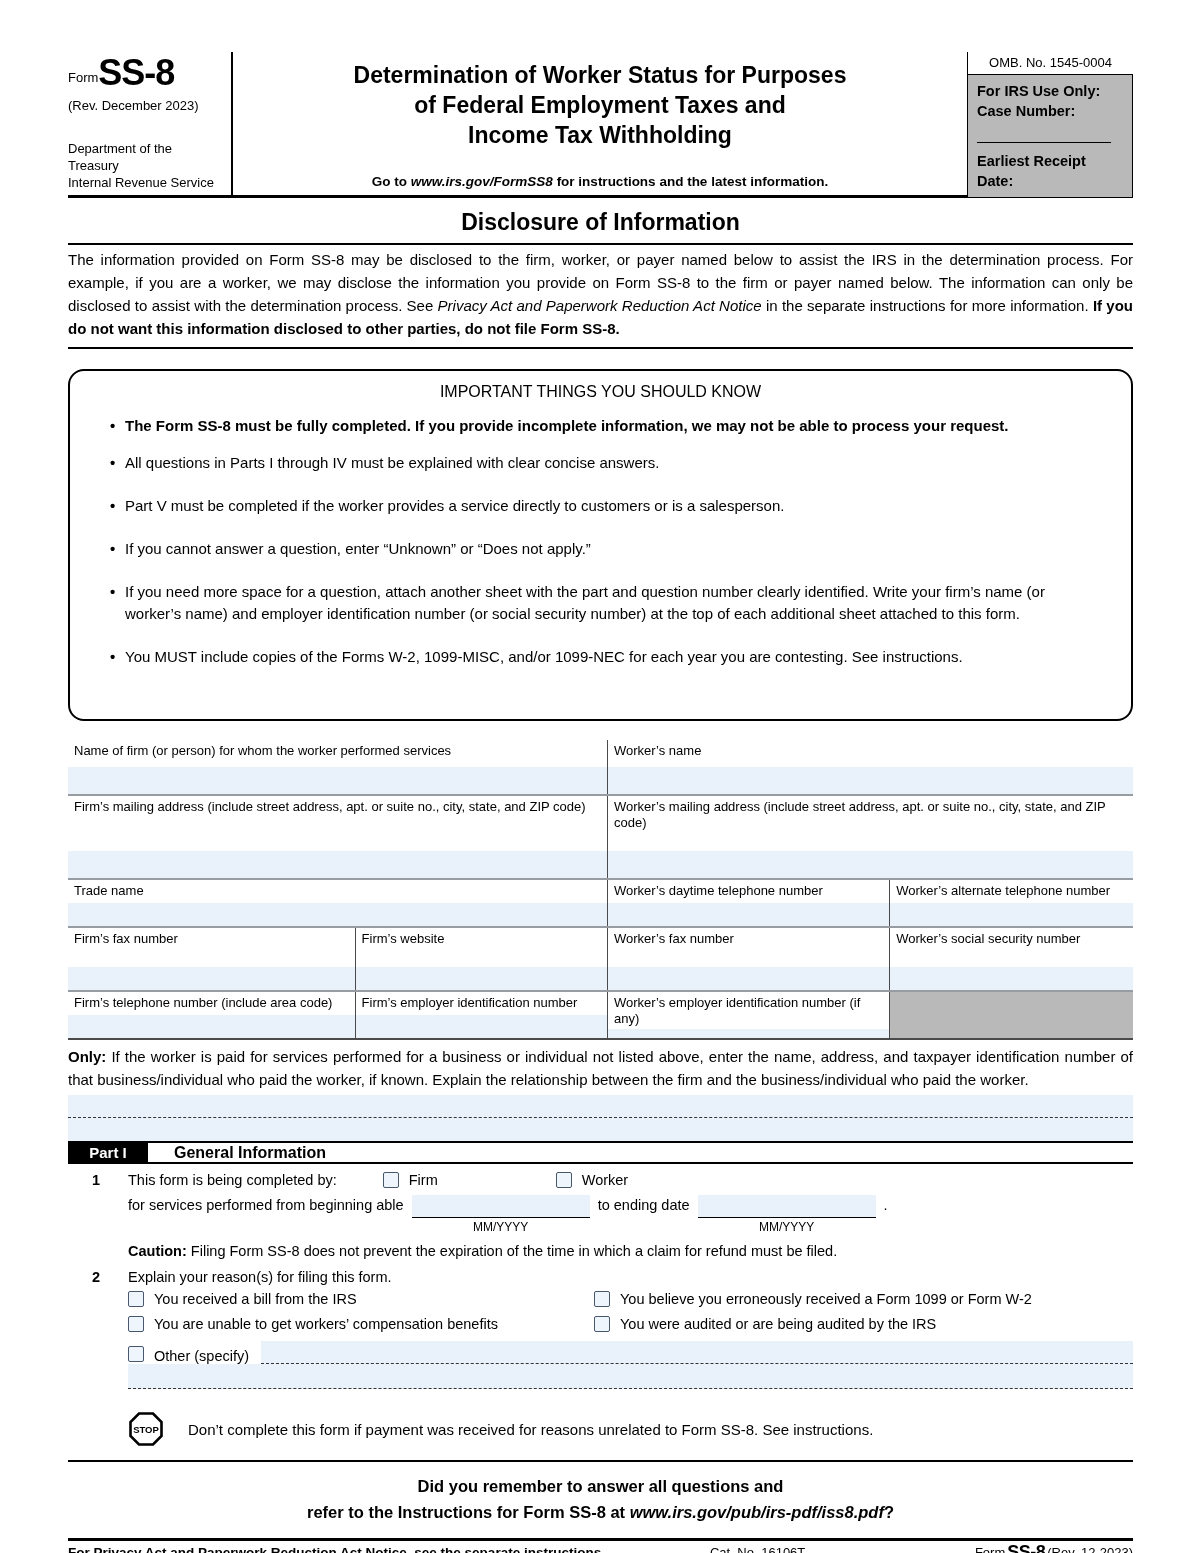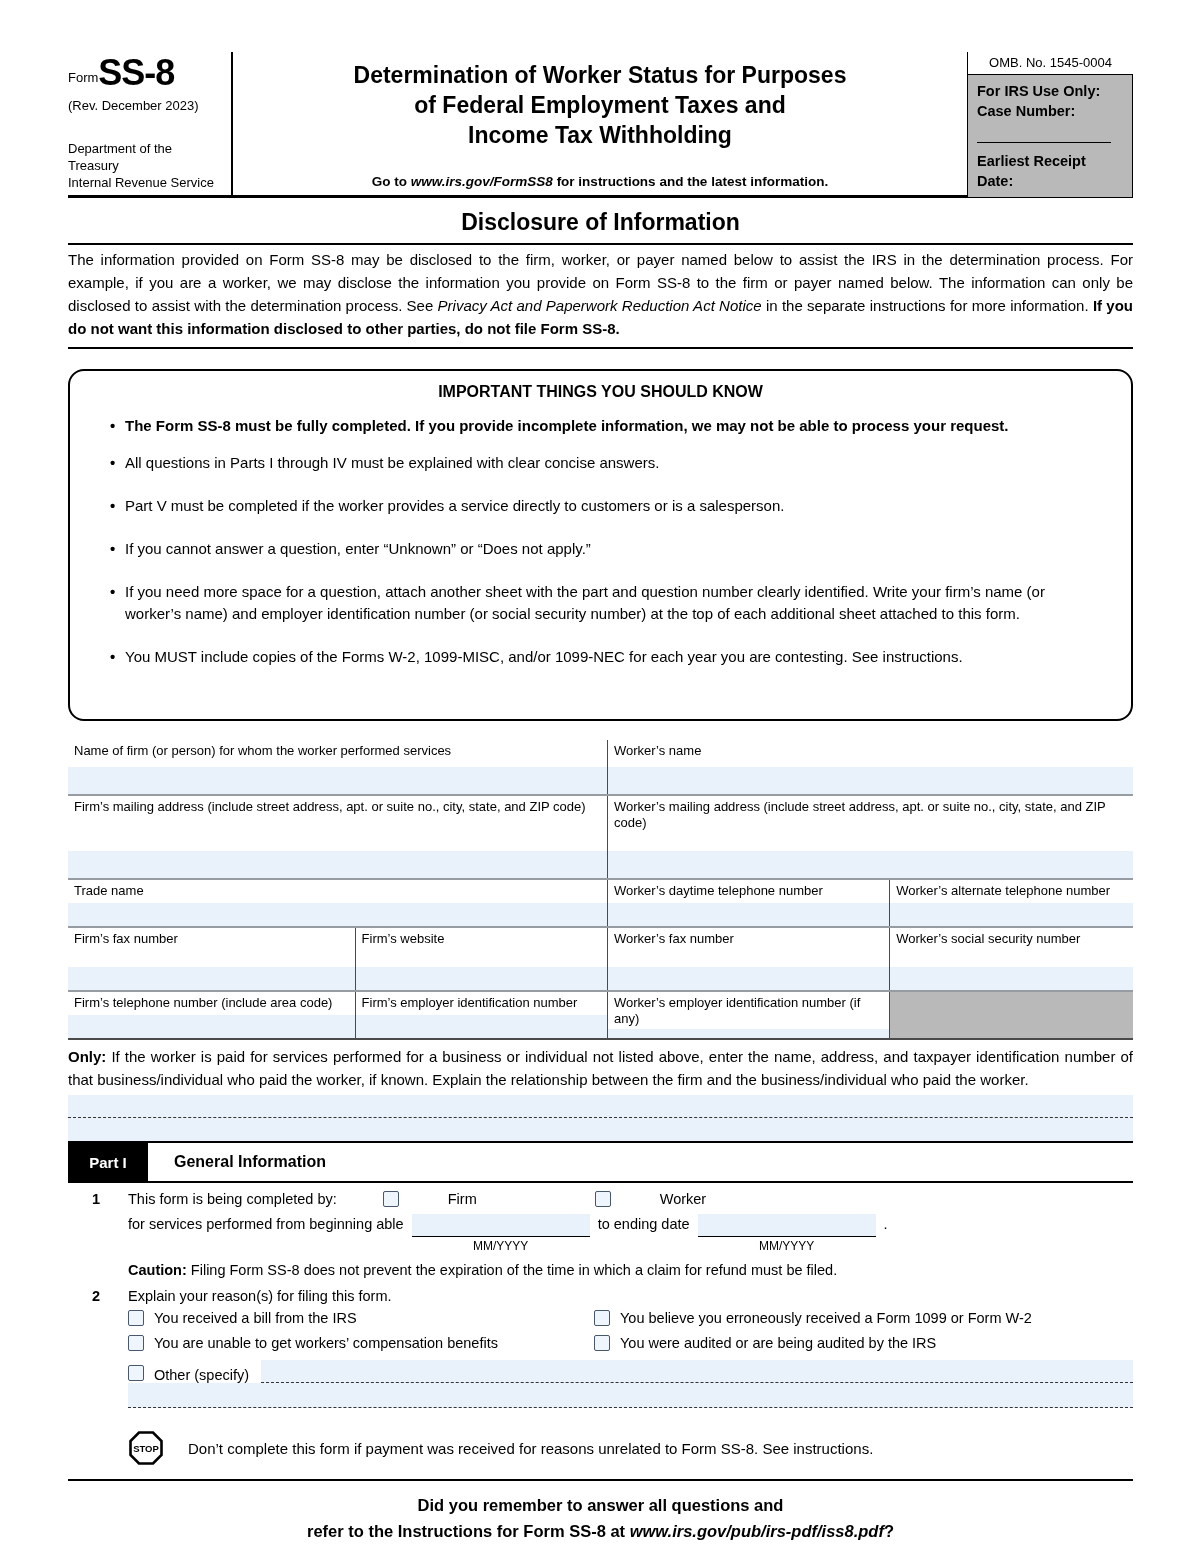--- a/index.html
+++ b/index.html
@@ -26,21 +26,21 @@
 
   
   .disc-head { text-align:center; font-size:23px; font-weight:bold; margin-top:11px; }
   .rule { border-top:2px solid #000; margin-top:7px; }
   .disc-p { font-size:15px; line-height:23px; text-align:justify; margin-top:3px; }
   .disc-p i { font-style:italic; }
   .disc-p b { font-weight:bold; }
 
   
   .impbox { border:2px solid #000; border-radius:16px; margin-top:20px; padding:12px 38px 10px 38px; height:352px; }
-  .imp-head { text-align:center; font-size:16px; font-weight:bold; margin-bottom:14px; }
+  .imp-head { text-align:center; font-size:16px; font-weight:normal; margin-bottom:14px; }
   .bullet { position:relative; padding-left:17px; font-size:15px; line-height:22px; margin-bottom:16px; }
   .bullet::before { content:"•"; position:absolute; left:2px; font-weight:bold; }
   .bullet.bold { font-weight:bold; margin-bottom:15px; }
   .b-sp { margin-bottom:21px; }
 
   
   .ftable { margin-top:19px; border-bottom:2px solid #4a4a4a; }
   .frow { display:flex; border-top:2px solid #979ca3; }
   .frow:first-child { border-top:none; }
   .fcell { border-right:1.5px solid #4a4a4a; display:flex; flex-direction:column; }
@@ -61,30 +61,30 @@
   .gray-cell { background:#b9b9b9; }
 
   
   .note { font-size:15px; line-height:23px; margin-top:5px; text-align:justify; }
   .note b { font-weight:bold; }
   .note-entry { margin-top:4px; }
   .note-entry .half { background:#e9f2fb; height:23px; }
   .note-entry .half.first { border-bottom:1.5px dashed #333; }
 
   
-  .part-hdr { border-top:2.5px solid #000; border-bottom:2px solid #000; display:flex; align-items:stretch; height:42px; margin-top:0; }
+  .part-hdr { border-top:2.5px solid #000; border-bottom:2px solid #000; display:flex; align-items:stretch; height:23px; margin-top:0; }
   .part-badge { background:#000; color:#fff; font-weight:bold; font-size:15px; width:80px; display:flex; align-items:center; justify-content:center; }
   .part-title { font-weight:bold; font-size:16px; display:flex; align-items:center; padding-left:26px; }
 
   .q-row { display:flex; margin-top:8px; font-size:14.5px; align-items:flex-start; }
   .qnum { flex:0 0 60px; padding-left:24px; font-weight:bold; }
   .cb { width:16px; height:16px; border:1.5px solid #47586d; background:#eef5fc; display:inline-block; border-radius:2px; flex:0 0 auto; }
   .cb-lab { margin-left:10px; }
   .q1-opts { display:flex; align-items:center; }
-  .q1-opt { display:flex; align-items:center;gap:39px; }
+  .q1-opt { display:flex; align-items:center; }
 
   .q1-line2 { display:flex; margin-left:60px; margin-top:7px; font-size:14.5px; align-items:flex-start; }
   .q1-line2 .txt { padding-top:2px; }
   .date-wrap { display:inline-block; text-align:center; margin:0 8px; }
   .date-input { width:178px; height:23px; background:#e9f2fb; border-bottom:1.5px solid #000; }
   .date-cap { font-size:12px; margin-top:2px; }
 
   .caution { margin-left:60px; margin-top:9px; font-size:14.5px; }
   .caution b { font-weight:bold; }
 

